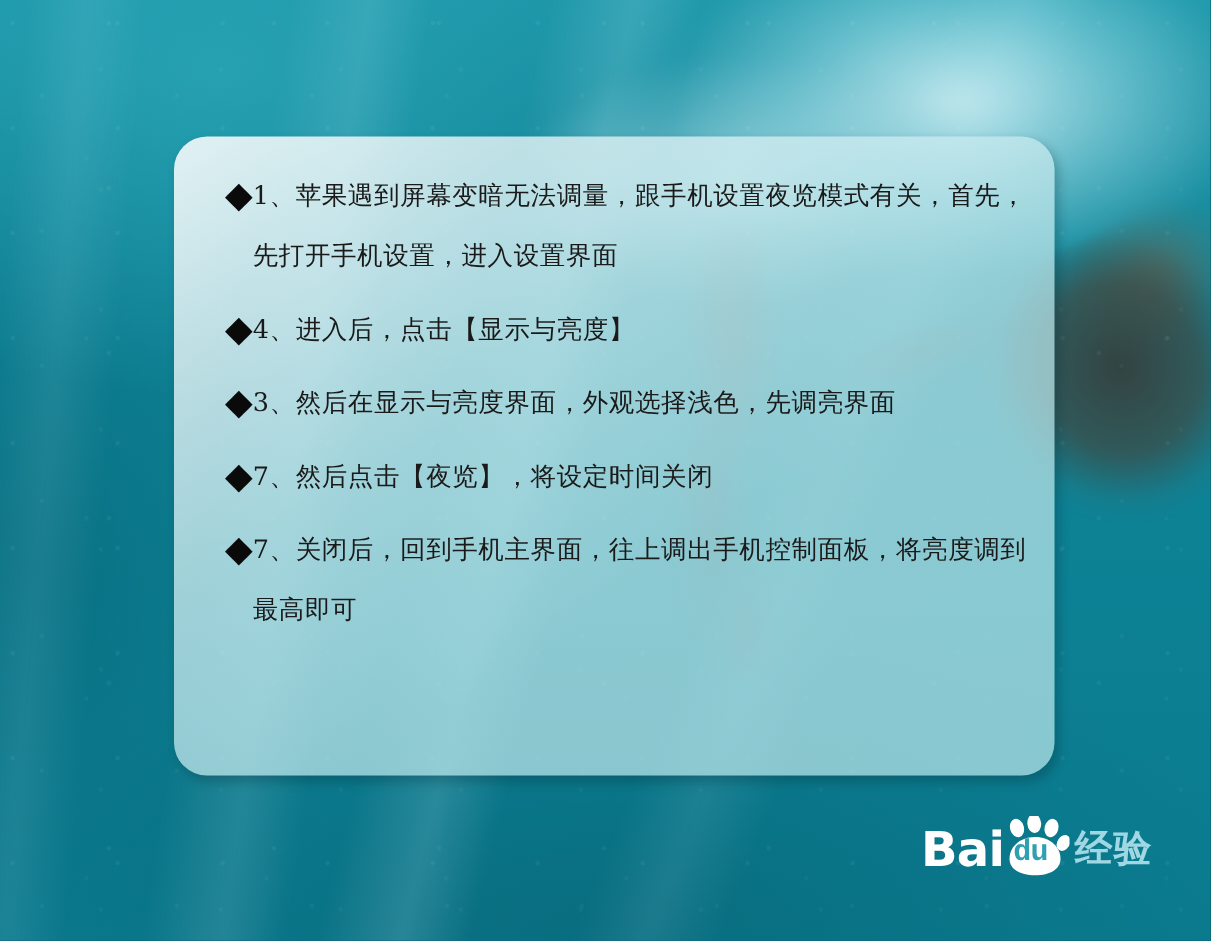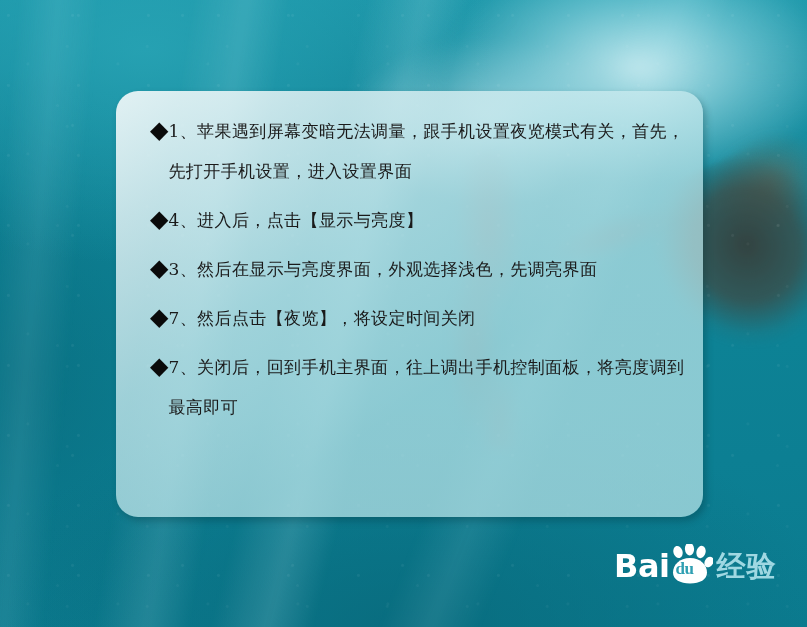--- a/index.html
+++ b/index.html
@@ -195,31 +195,31 @@
     position: relative;
     width: 46px;
     height: 40px;
     margin-left: -2px;
   }
   .wm-paw svg { position: absolute; left: 0; top: -2px; }
   .wm-du {
     position: absolute;
     left: 8px;
     top: 13px;
-    font-family: Liberation Serif, serif;
+    font-family: Liberation Mono, monospace;
     font-weight: bold;
-    font-size: 17px;
+    font-size: 20px;
     line-height: 20px;
     color: #2f9fb2;
     letter-spacing: -0.5px;
   }
   .wm-jingyan {
     font-family: "DejaVu Sans", "Liberation Sans", sans-serif;
     font-weight: bold;
-    font-size: 29px;
+    font-size: 25px;
     line-height: 30px;
     color: #9fd8e2;
     margin-left: 3px;
     letter-spacing: 1px;
   }
   .wm-url {
     font-family: "DejaVu Sans", "Liberation Sans", sans-serif;
     font-size: 20px;
     line-height: 24px;
     color: #ffffff;

